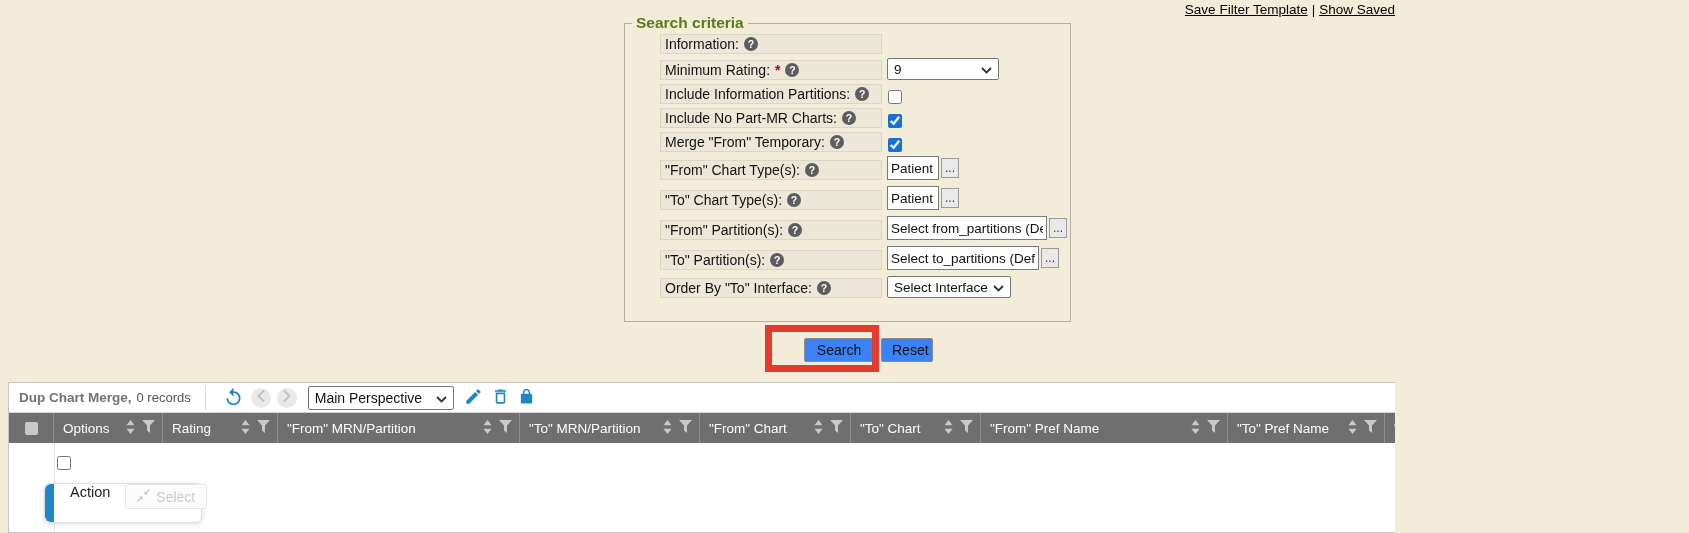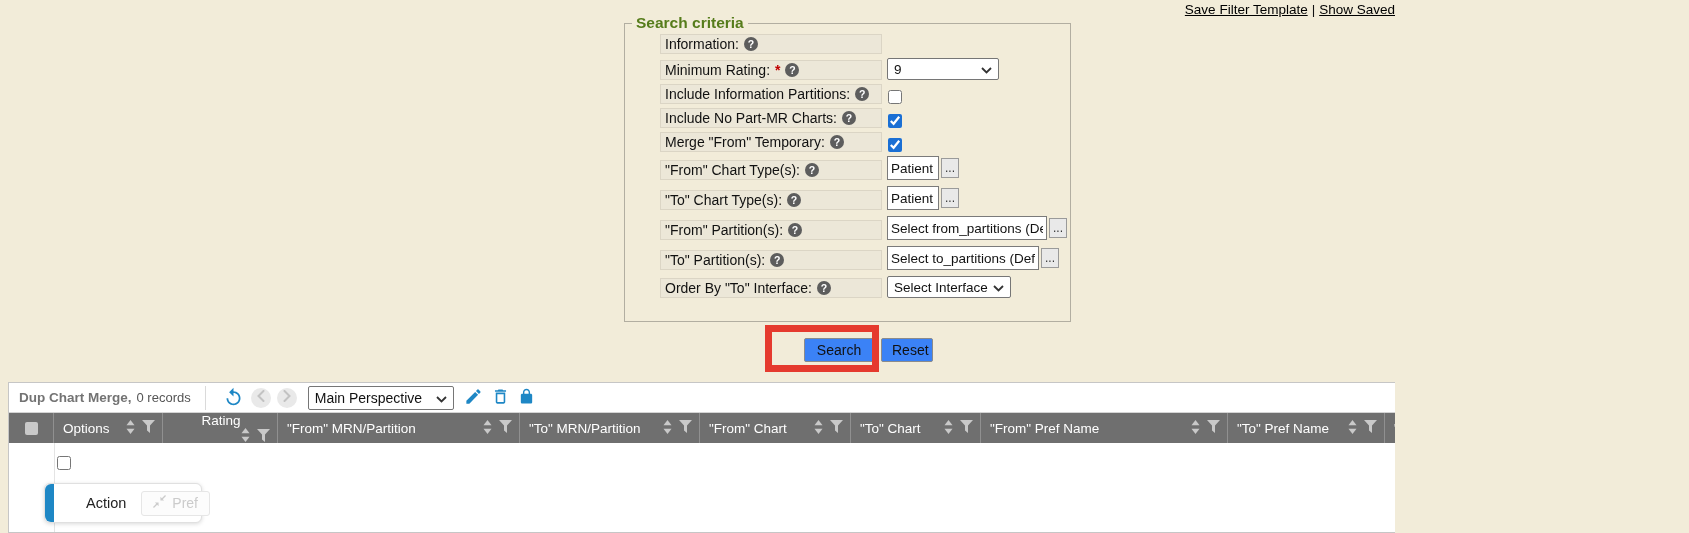--- a/index.html
+++ b/index.html
@@ -82,21 +82,21 @@
   .hicons { margin-left:auto; display:flex; align-items:center; gap:6px; padding-left:8px; }
 
   
   #tbody { position:relative; height:89px; background:#fff; }
   #colline { position:absolute; left:45px; top:0; bottom:0; width:1px; background:#e4e4e4; }
   #row-cb { position:absolute; left:48px; top:13px; width:14px; height:14px; accent-color:#1a6fd4; }
   #action-panel {
     position:absolute; left:35px; top:40px; width:158px; height:40px;
     background:#fff; border:1px solid #e0e0e0; border-radius:6px;
     box-shadow:0 1px 4px rgba(0,0,0,0.15);
-    display:flex; align-items:center; padding-left:41px; gap:15px;
+    display:flex; padding-left:25px; gap:15px;
   }
   #action-bar { position:absolute; left:0; top:0; bottom:0; width:9px; background:#1e87c5; border-radius:6px 0 0 6px; }
   #action-label { font-size:14.5px; color:#222; }
   #merge-btn {
     display:flex; align-items:center; gap:6px; height:25px; padding:0 11px;
     background:#fcfcfc; border:1px solid #e6e6e6; border-radius:3px;
     color:#cbcbcb; font-size:14px; cursor:default;
   }
 </style>
 </head>
@@ -297,21 +297,21 @@
             <span class="hicons">
               <span><svg width="11" height="14" viewBox="0 0 11 14" fill="#c9c9c9">
                   <path d="M5.5 0l4 5.3h-8z"></path>
                   <path d="M5.5 14l4-5.3h-8z"></path>
                 </svg></span>
               <span><svg width="13" height="13" viewBox="0 0 13 13" fill="#c9c9c9">
                   <path d="M0 0h13L8 5.5V13L5 10.5V5.5z"></path>
                 </svg></span>
             </span>
           </div>
-          <div class="hcell" style="width: 115px; flex-direction: column;">
+          <div class="hcell" style="width: 115px;">
             <span class="hlabel">Rating</span>
             <span class="hicons">
               <span><svg width="11" height="14" viewBox="0 0 11 14" fill="#c9c9c9">
                   <path d="M5.5 0l4 5.3h-8z"></path>
                   <path d="M5.5 14l4-5.3h-8z"></path>
                 </svg></span>
               <span><svg width="13" height="13" viewBox="0 0 13 13" fill="#c9c9c9">
                   <path d="M0 0h13L8 5.5V13L5 10.5V5.5z"></path>
                 </svg></span>
             </span>
@@ -409,19 +409,19 @@
     <div id="tbody">
       <div id="colline"></div>
       <input type="checkbox" id="row-cb" style="">
       <div id="action-panel">
         <div id="action-bar"></div>
         <span id="action-label">Action</span>
         <button id="merge-btn" disabled="">
           <span><svg width="13" height="13" viewBox="0 0 14 14" fill="#cbcbcb">
                 <path d="M14 1L13 0 9.5 3.5 8 2v4h4L10.5 4.5 14 1zM0 13l1 1 3.5-3.5L6 12V8H2l1.5 1.5L0 13z"></path>
               </svg></span>
-          <span>Pref</span>
+          <span>Select</span>
         </button>
       </div>
     </div>
   </div>
 
 </div>
 
 </body></html>

